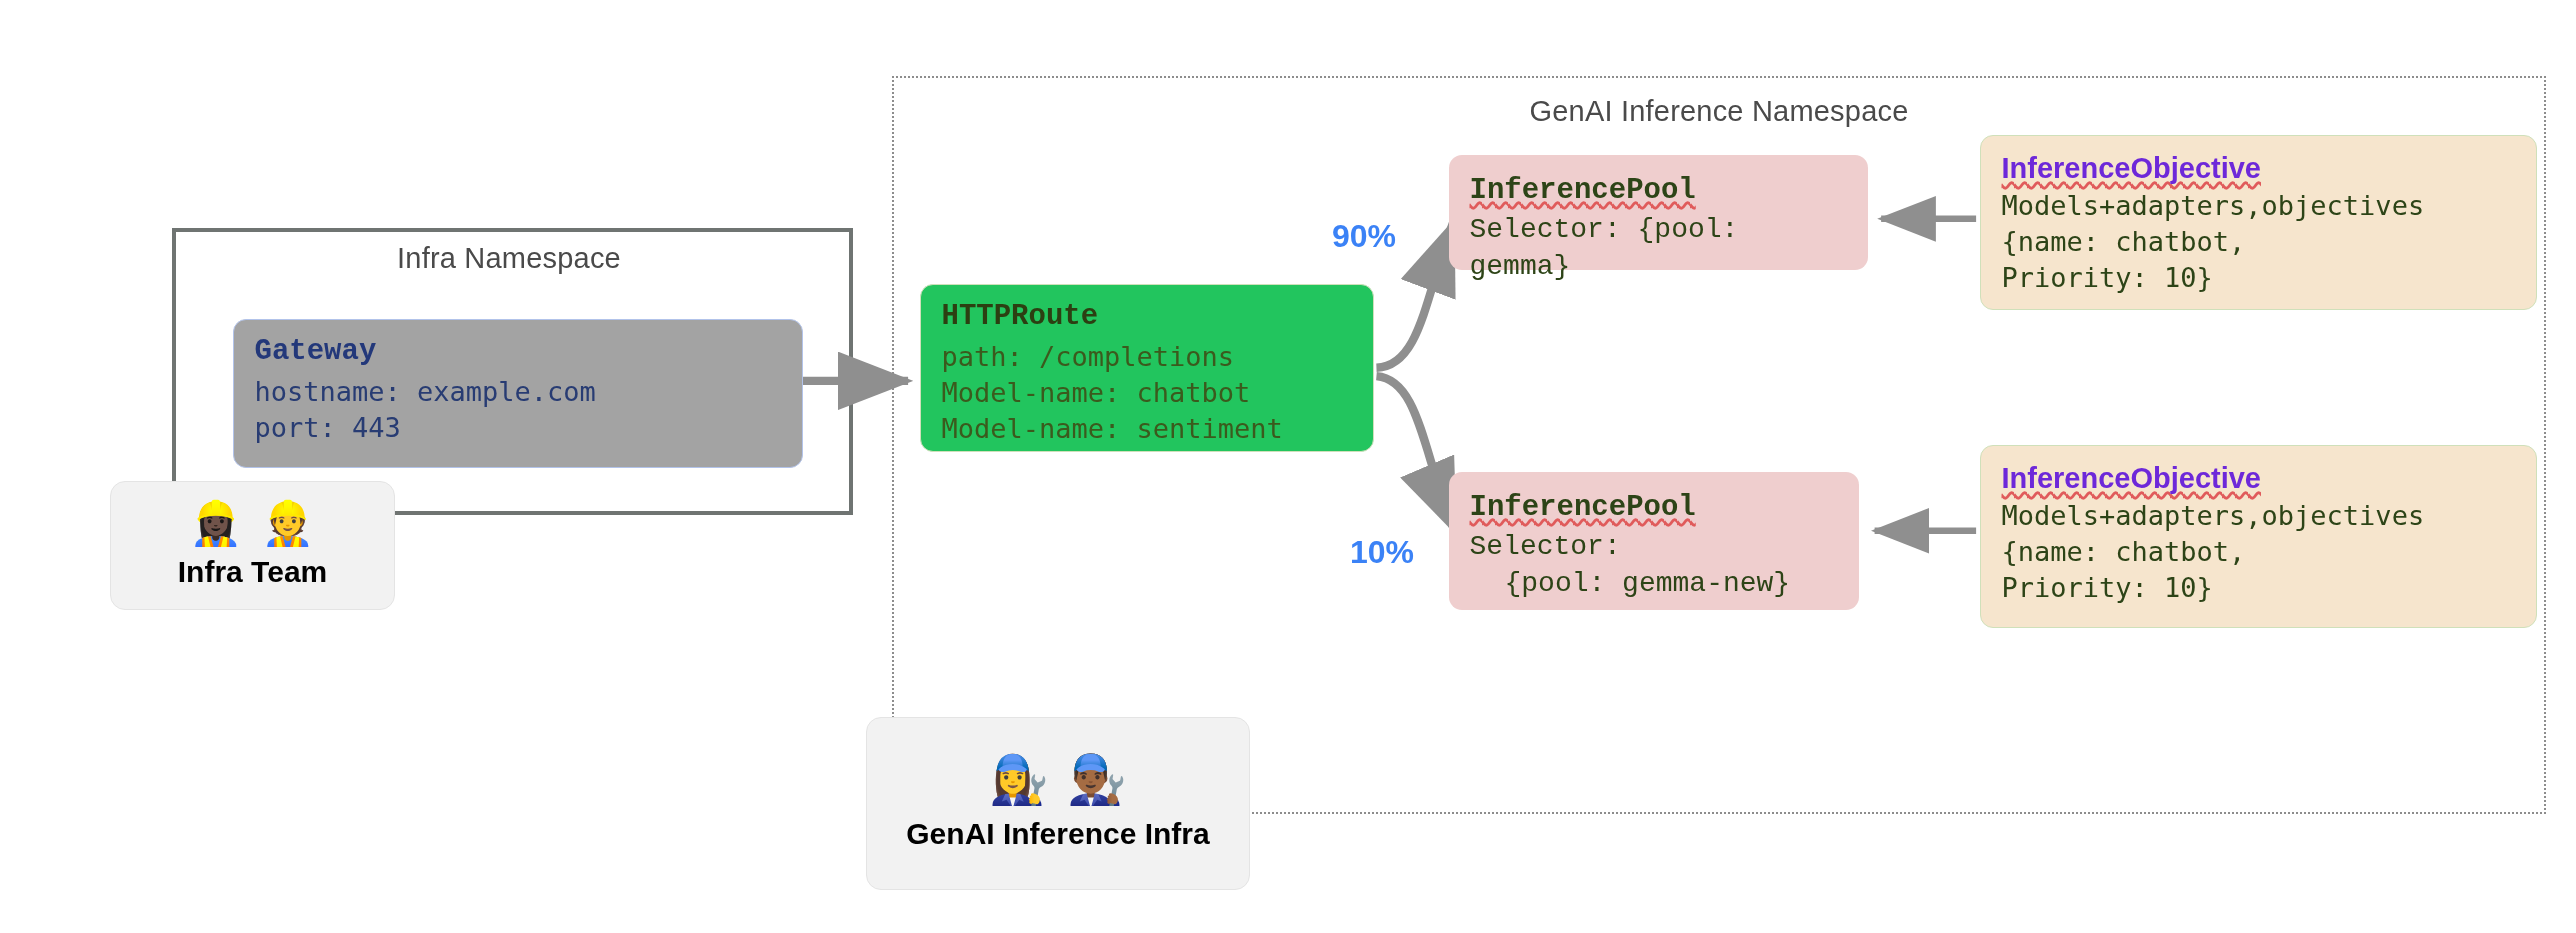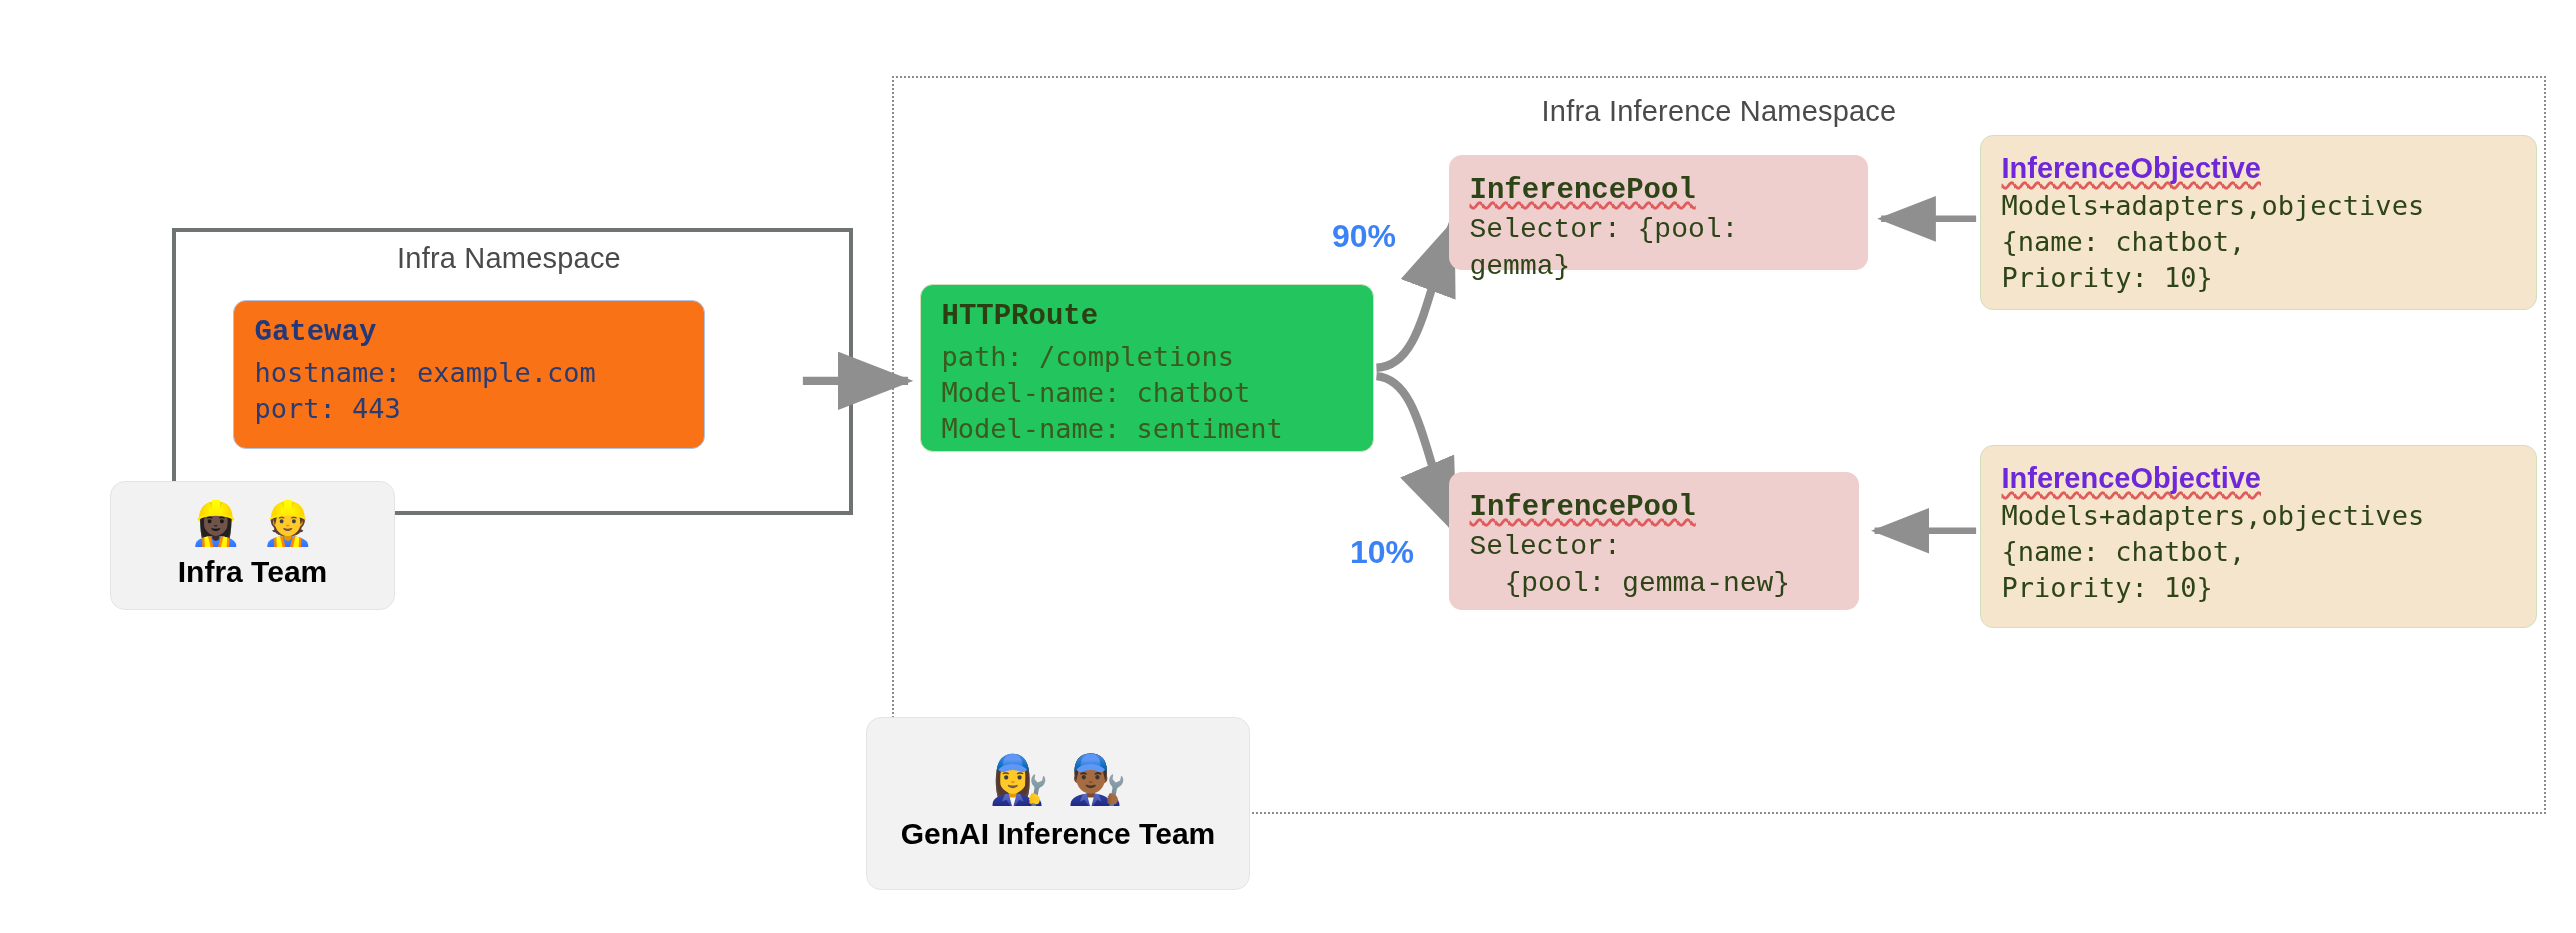--- a/index.html
+++ b/index.html
@@ -47,22 +47,22 @@
   }
   .node .t-title { font-weight: bold; }
   .node .t-mono {
     font-family: "DejaVu Sans Mono", "Liberation Mono", monospace;
     white-space: pre;
   }
   .node .t-sans { font-family: Liberation Mono, monospace; }
 
   
   .n-gateway {
-    left: 233px; top: 300px; width: 472px; height: 149px;
-    background: #f97316; border: 1.9px solid #b2c3ea;
+    left: 233px; top: 319px; width: 570px; height: 149px;
+    background: #a3a3a3; border: 1.9px solid #b2c3ea;
     color: #283c73; font-size: 27px;
   }
   .n-gateway .t-title { font-size: 29px; color: #23387a; margin-bottom: 1.9px; }
 
   
   .n-httproute {
     left: 920px; top: 284px; width: 454px; height: 168px;
     background: #22c55e; border: 1.9px solid #cfe0ba;
     color: #3b5a1d; font-size: 27px;
   }
@@ -158,21 +158,21 @@
 
     <g>
       <path d="M2122,570 L2013,570" stroke="#8f8f8f" stroke-width="7" fill="none" marker-end="url(#ah)"></path>
     </g>
   </svg>
 
   <div class="ns-infra"></div>
   <div class="ns-infra-title">Infra Namespace</div>
 
   <div class="ns-genai"></div>
-  <div class="ns-genai-title">Infra Inference Namespace</div>
+  <div class="ns-genai-title">GenAI Inference Namespace</div>
 
   <div class="node n-gateway">
     <div class="t-title t-sans">Gateway</div>
     <div class="t-mono">hostname: example.com</div>
     <div class="t-mono">port: 443</div>
   </div>
 
   <div class="node n-httproute">
     <div class="t-title t-sans">HTTPRoute</div>
     <div class="t-mono">path: /completions</div>
@@ -208,17 +208,17 @@
   <div class="pct pct-90">90%</div>
   <div class="pct pct-10">10%</div>
 
   <div class="team team-infra">
     <div class="emojis">👷🏿‍♀️👷</div>
     <div class="team-label">Infra Team</div>
   </div>
 
   <div class="team team-genai">
     <div class="emojis">👩‍🔧👨🏾‍🔧</div>
-    <div class="team-label">GenAI Inference Team</div>
+    <div class="team-label">GenAI Inference Infra</div>
   </div>
 
 </div>
 
 
 </body></html>

